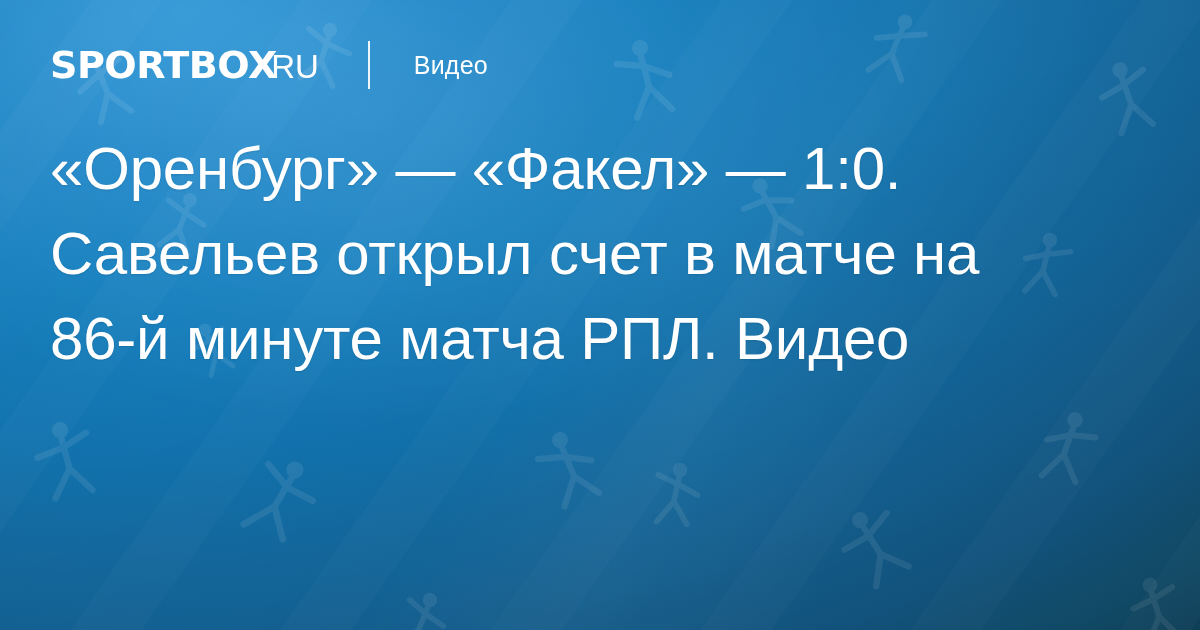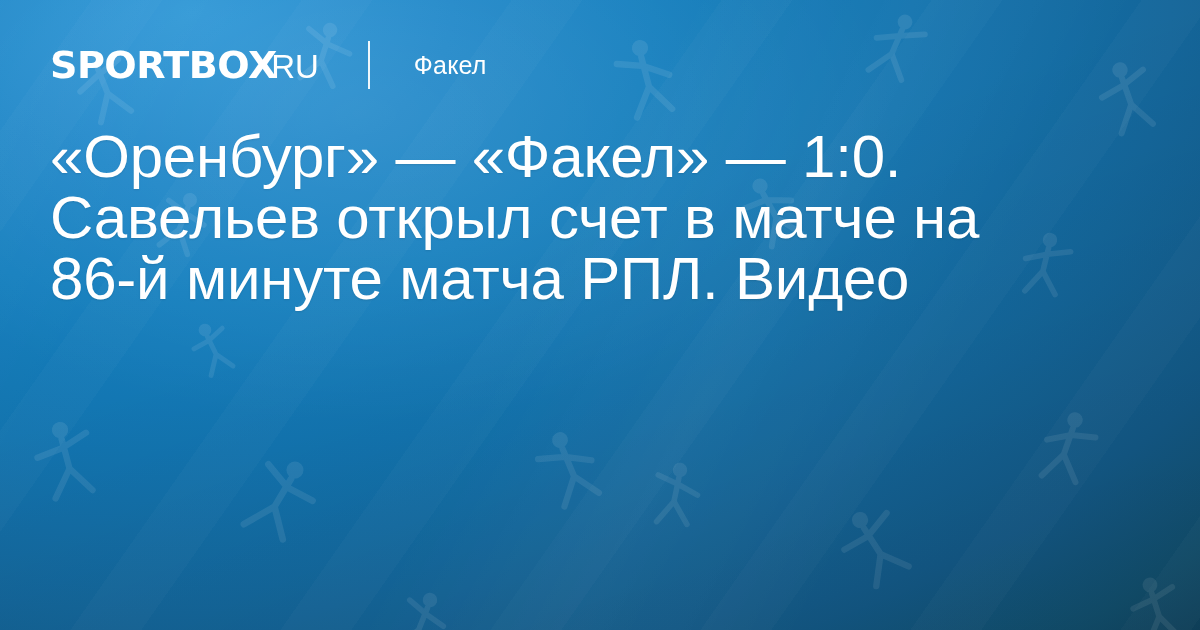--- a/index.html
+++ b/index.html
@@ -149,21 +149,21 @@
 
   
   .headline {
     position: absolute;
     left: 50px;
     top: 126px;
     width: 1110px;
     color: #ffffff;
     font-weight: 400;
     font-size: 60px;
-    line-height: 61px;
+    line-height: 85px;
     letter-spacing: -0.2px;
     white-space: pre-line;
     text-shadow: 0 1px 2px rgba(0,0,0,0.10);
   }
 </style>
 </head>
 <body>
 
 <div class="card">
 
@@ -250,20 +250,20 @@
   </div>
 
   <div class="bg-vignette"></div>
 
   <div class="header">
     <div class="logo">
       <span class="logo-main">SPORTBOX</span>
         <span class="logo-tld">RU</span>
     </div>
     <div class="divider"></div>
-    <div class="category">Факел</div>
+    <div class="category">Видео</div>
   </div>
 
   <div class="headline">«Оренбург» — «Факел» — 1:0.
 Савельев открыл счет в матче на
 86-й минуте матча РПЛ. Видео</div>
 
 </div>
 
 </body></html>

